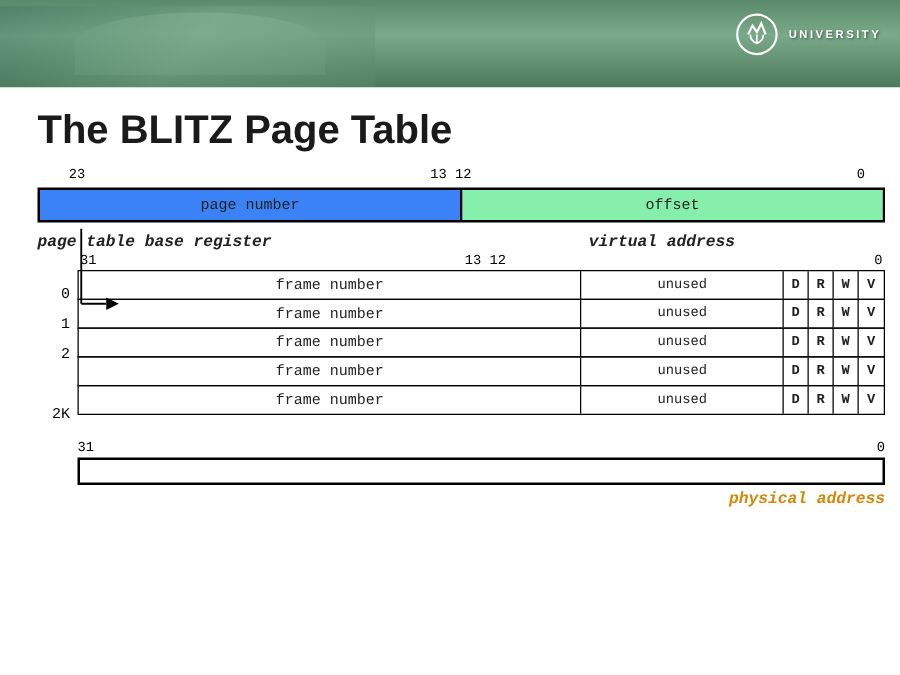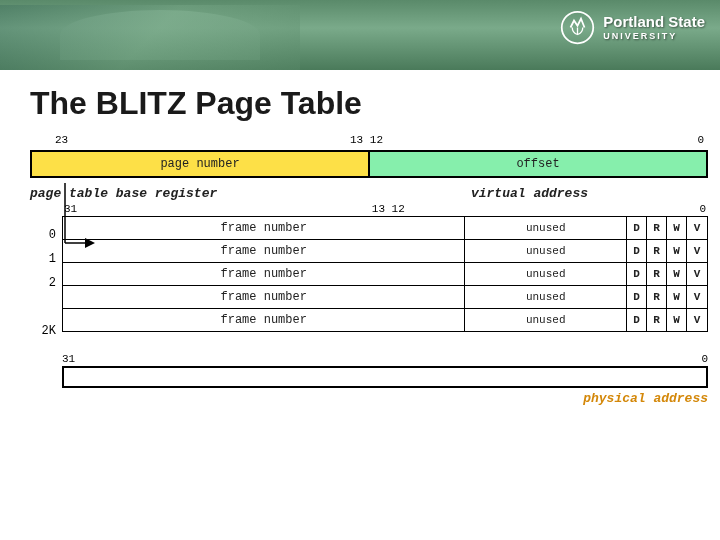--- a/index.html
+++ b/index.html
@@ -116,32 +116,32 @@
       align-items: center;
       justify-content: center;
       font-size: 12px;
       color: #222;
       padding: 5px 8px;
     }
 
     .segment-page-num {
       flex: 1;
       border-right: 2px solid #000;
-      background: #fde047;
+      background: #3b82f6;
     }
 
     .segment-offset {
       flex: 1;
       background: #86efac;
     }
 
     .va-bit-labels {
       display: flex;
       margin-left: 25px;
-      margin-right: 4px;
+      margin-right: 16px;
       position: relative;
       height: 14px;
       margin-bottom: 2px;
     }
 
     .va-label-23 {
       position: absolute;
       left: 0;
       font-size: 11px;
     }
@@ -229,21 +229,20 @@
 <div class="header-bg"></div>
 
 <div class="psu-logo">
   <svg class="psu-icon" viewBox="0 0 40 40" xmlns="http://www.w3.org/2000/svg">
     <circle cx="20" cy="20" r="18" fill="none" stroke="white" stroke-width="2"></circle>
     <path d="M12 20 L16 12 L20 18 L24 10 L28 20" fill="none" stroke="white" stroke-width="2"></path>
     <path d="M14 20 Q14 26 20 28 Q26 26 26 20" fill="none" stroke="white" stroke-width="1.5"></path>
     <line x1="20" y1="20" x2="20" y2="28" stroke="white" stroke-width="1.5"></line>
   </svg>
   <div class="psu-text">
-    <div class="portland">Portland State</div>
     <div class="university">UNIVERSITY</div>
   </div>
 </div>
 
 <div class="main-content">
 
   <div class="page-title">The BLITZ Page Table</div>
 
   <div class="virtual-addr-section">
     <div class="va-bit-labels">

